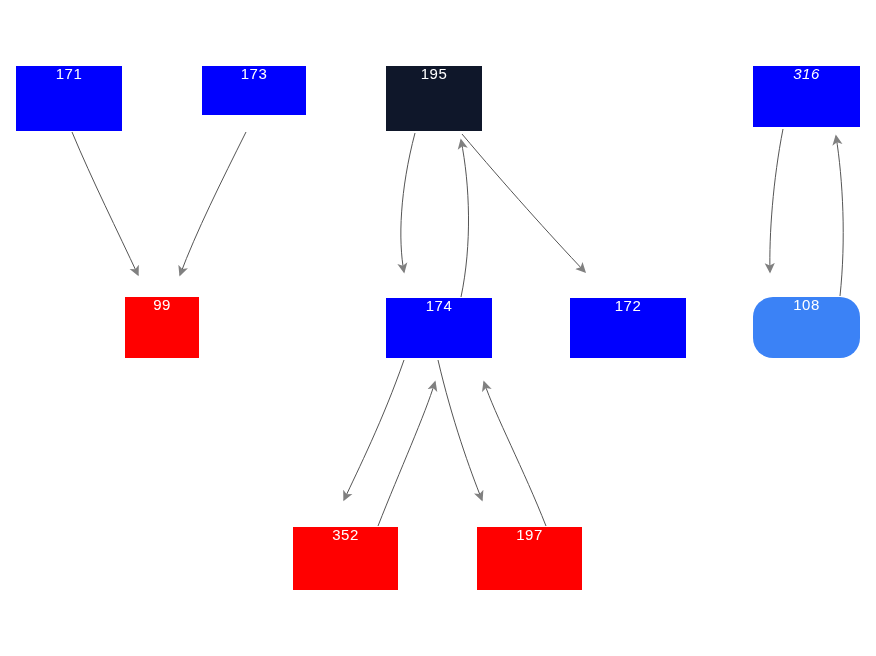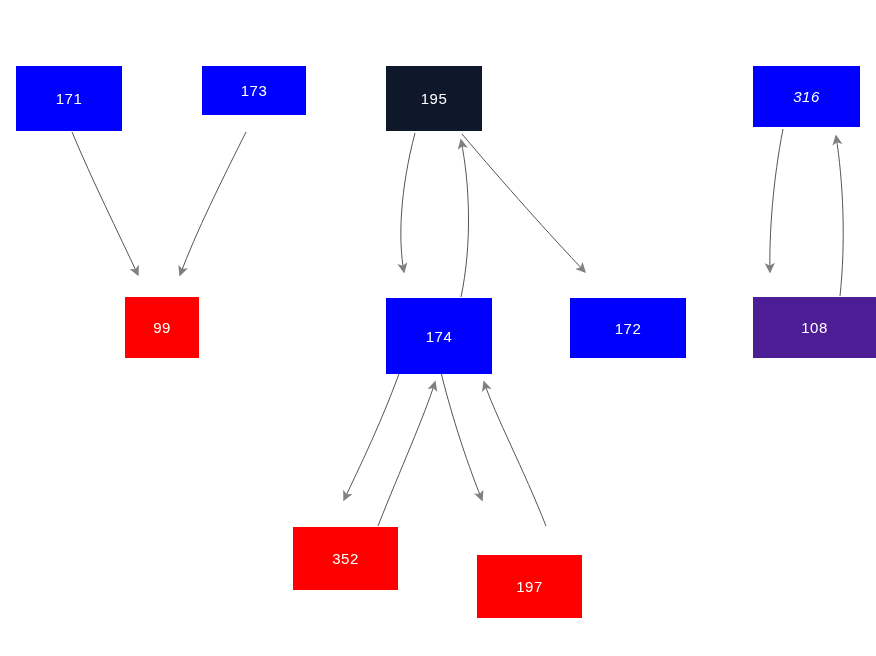--- a/index.html
+++ b/index.html
@@ -21,21 +21,21 @@
     position: absolute;
     left: 0;
     top: 0;
     width: 876px;
     height: 656px;
   }
   .graph-node {
     position: absolute;
     box-sizing: border-box;
     display: flex;
-    align-items: center;
+    align-items: flex-start;
     justify-content: center;
     color: #ffffff;
     font-family: "Liberation Sans", sans-serif;
     font-size: 15px;
     font-weight: normal;
     line-height: 1;
     letter-spacing: 0.5px;
     user-select: none;
   }
   .node-label {
@@ -77,30 +77,30 @@
       </div>
       <div class="graph-node" style="left: 386px; top: 66px; width: 96px; height: 65px; background: #0f172a; color: rgb(255, 255, 255);">
         <span class="node-label">195</span>
       </div>
       <div class="graph-node" style="left: 753px; top: 66px; width: 107px; height: 61px; background: rgb(0, 0, 255); color: rgb(255, 255, 255); font-style: italic;">
         <span class="node-label">316</span>
       </div>
       <div class="graph-node" style="left: 125px; top: 297px; width: 74px; height: 61px; background: rgb(255, 0, 0); color: rgb(255, 255, 255);">
         <span class="node-label">99</span>
       </div>
-      <div class="graph-node" style="left: 386px; top: 298px; width: 106px; height: 76px; background: rgb(0, 0, 255); color: rgb(255, 255, 255);">
+      <div class="graph-node" style="left: 386px; top: 298px; width: 106px; height: 60px; background: rgb(0, 0, 255); color: rgb(255, 255, 255);">
         <span class="node-label">174</span>
       </div>
       <div class="graph-node" style="left: 570px; top: 298px; width: 116px; height: 60px; background: rgb(0, 0, 255); color: rgb(255, 255, 255);">
         <span class="node-label">172</span>
       </div>
-      <div class="graph-node" style="left: 753px; top: 297px; width: 123px; height: 61px; background: #4c1d95; color: rgb(255, 255, 255);">
+      <div class="graph-node" style="left: 753px; top: 297px; width: 107px; height: 61px; background: #3b82f6; color: rgb(255, 255, 255); border-radius: 20px;">
         <span class="node-label">108</span>
       </div>
       <div class="graph-node" style="left: 293px; top: 527px; width: 105px; height: 63px; background: rgb(255, 0, 0); color: rgb(255, 255, 255);">
         <span class="node-label">352</span>
       </div>
-      <div class="graph-node" style="left: 477px; top: 555px; width: 105px; height: 63px; background: rgb(255, 0, 0); color: rgb(255, 255, 255);">
+      <div class="graph-node" style="left: 477px; top: 527px; width: 105px; height: 63px; background: rgb(255, 0, 0); color: rgb(255, 255, 255);">
         <span class="node-label">197</span>
       </div>
     </div>
 
 </div>
 
 </body></html>

